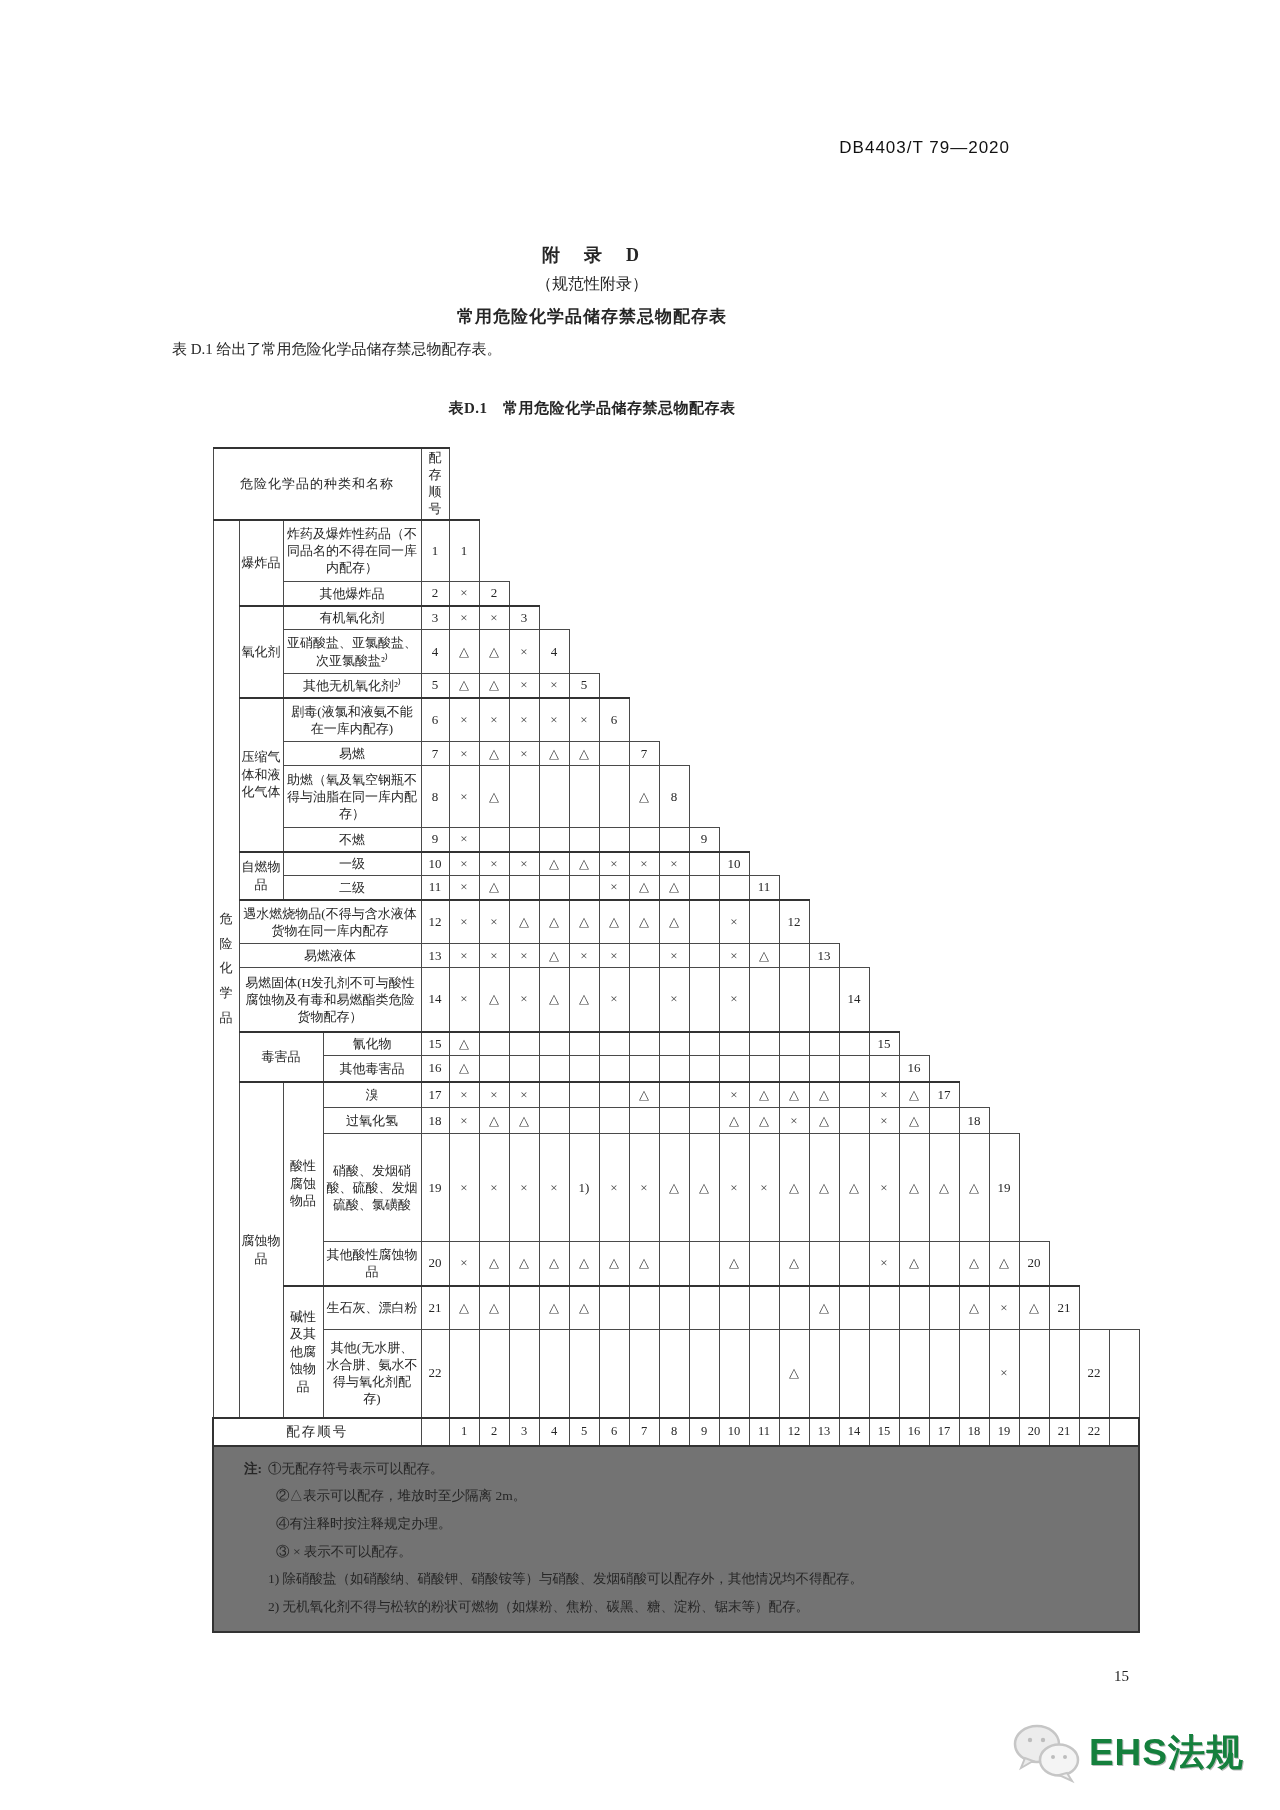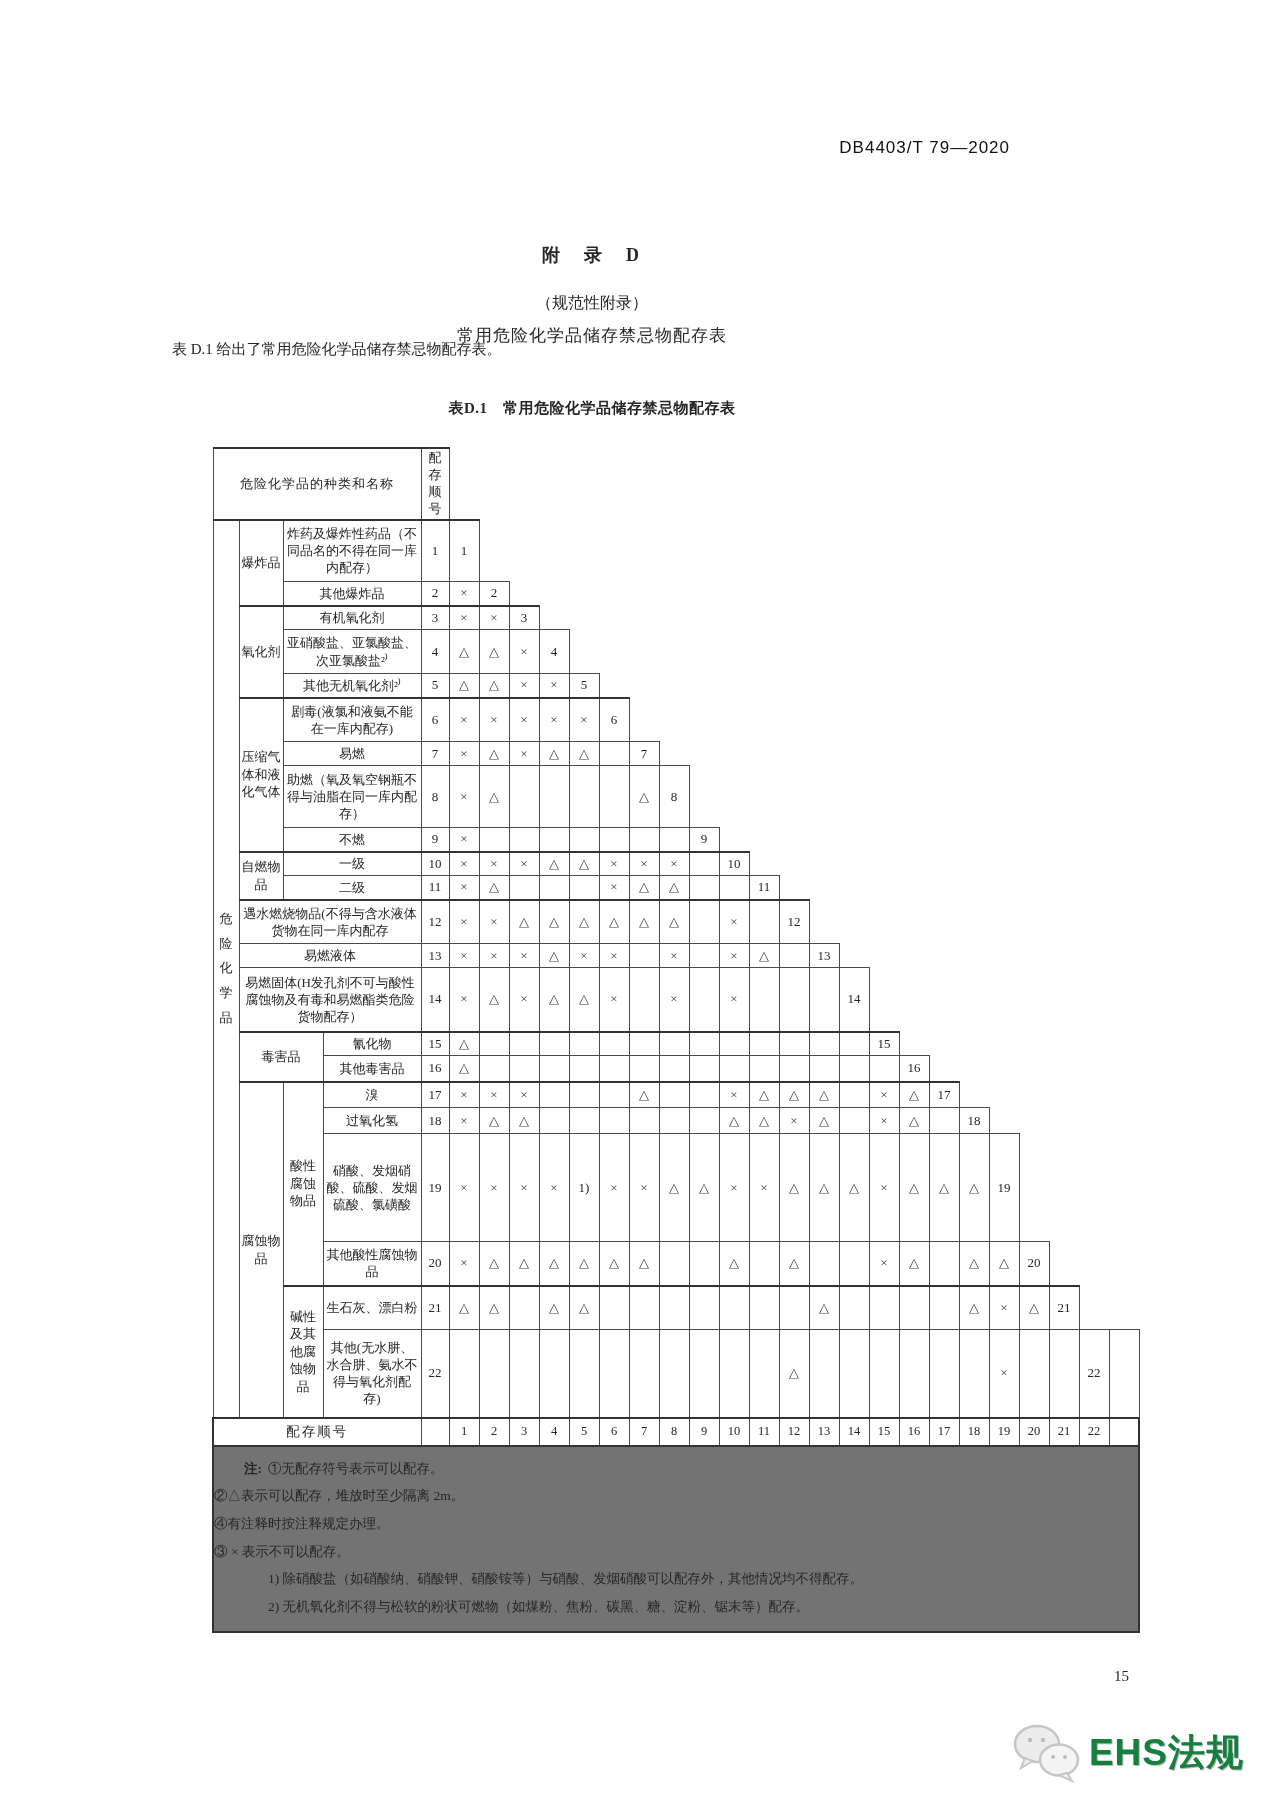--- a/index.html
+++ b/index.html
@@ -8,22 +8,22 @@
     background:#ffffff; color:#262626;
     font-family:"Liberation Serif", serif;
   }
   .doc-number {
     position:absolute; top:138px; right:270px;
     font-family:"Liberation Sans", sans-serif;
     font-size:17px; letter-spacing:1px; color:#111;
   }
   .titles { position:absolute; left:172px; top:243px; width:840px; text-align:center; }
   .t1 { font-size:18px; font-weight:bold; letter-spacing:3px; }
-  .t2 { font-size:16px; margin-top:26px; }
-  .t3 { font-size:17px; font-weight:normal; margin-top:10px; letter-spacing:1px;text-align:center; }
+  .t2 { font-size:16px; margin-top:7px; }
+  .t3 { font-size:17px; font-weight:bold; margin-top:10px; letter-spacing:1px;text-align:center; }
   .intro { position:absolute; left:172px; top:340px; font-size:15px; }
   .caption { position:absolute; left:172px; top:399px; width:840px; text-align:center;
              font-weight:bold; font-size:15px; letter-spacing:0.5px; }
 
   .table-wrap { position:absolute; left:212px; top:447px; display:inline-block; }
   table.compat { border-collapse:collapse; table-layout:fixed; }
   table.compat td {
     border:1px solid #4a4a4a; text-align:center; vertical-align:middle;
     font-size:13px; padding:1px 2px; overflow:hidden; word-break:break-all;
   }
@@ -42,21 +42,21 @@
   td.no-hdr { border-right:2px solid #333; font-size:13px; line-height:1.3; padding:1px 4px; }
   tr.group-start td { border-top-width:2px; border-top-color:#333; }
   tr.bottom td { border-top:2px solid #333; border-bottom:2px solid #333; font-size:12.5px; }
   tr.bottom td.bottom-label { border-left:2px solid #333; font-size:13.5px; letter-spacing:2px; }
   tr.bottom td.trail-b { border-right:2px solid #333; }
 
   .notes {
     border:2px solid #333; border-top:none; background:#737373;
     font-size:13.5px; padding:8px 10px 10px 0; line-height:2.05;
   }
-  .note-line { }
+  .note-line { padding-left:62px; }
   .note-line.first { padding-left:30px; }
   .note-line.numref { padding-left:54px; }
   .note-label { font-weight:bold; margin-right:6px; }
 
   .page-number { position:absolute; left:1114px; top:1668px; font-size:15px; color:#222; }
   .watermark {
     position:absolute; right:36px; top:1722px;
     display:flex; align-items:center; gap:6px;
   }
   .watermark-text {

